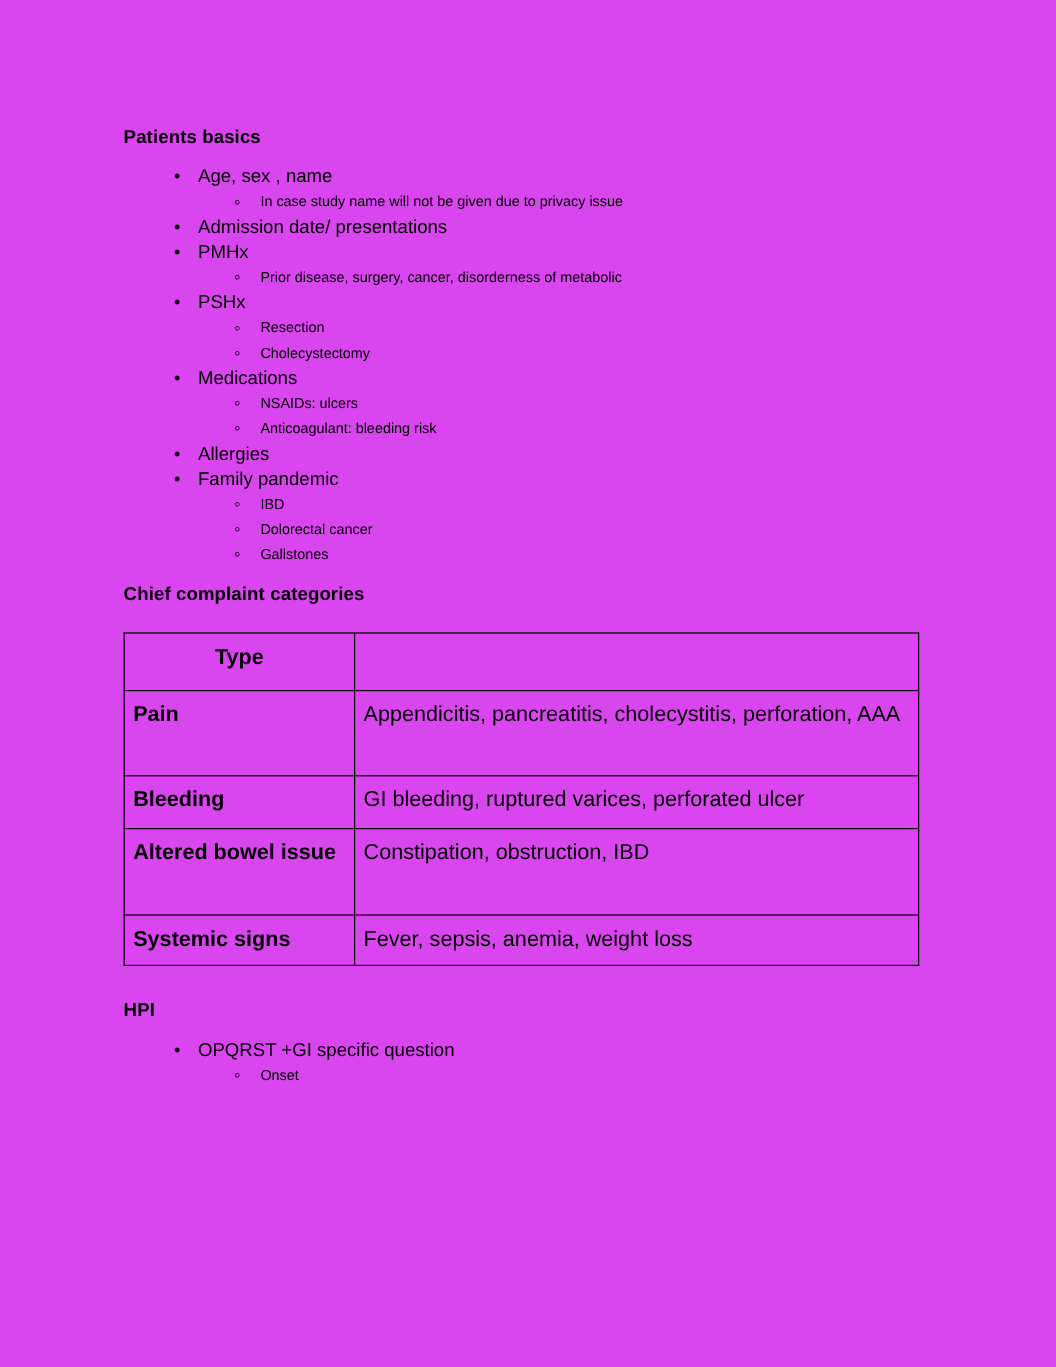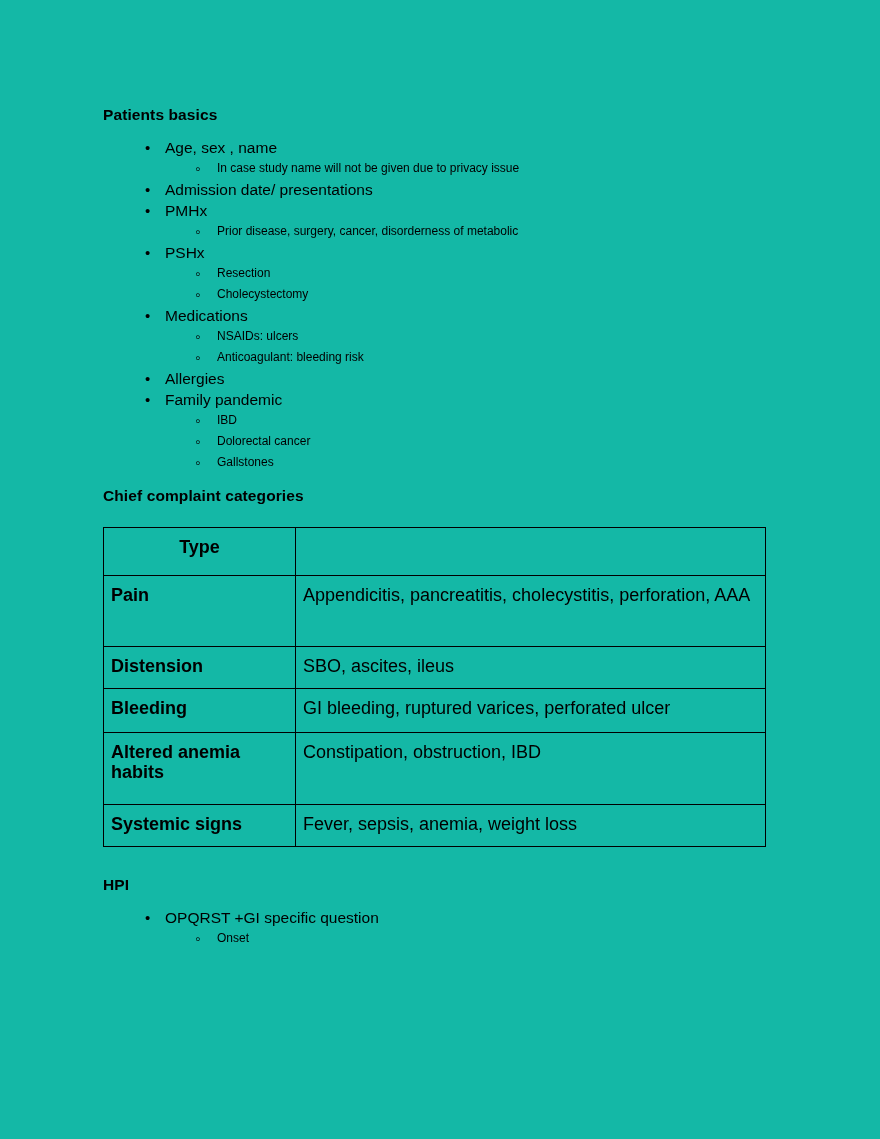--- a/index.html
+++ b/index.html
@@ -16,21 +16,21 @@
     -webkit-font-smoothing: antialiased;
     position: relative;
     overflow: hidden;
   }
   .page {
     position: absolute;
     left: 0;
     top: 0;
     width: 880px;
     height: 1139px;
-    background: #14b8a6;
+    background: #d946ef;
   }
   .content {
     position: absolute;
     left: 103px;
     top: 104px;
     width: 680px;
   }
 
   
   .section-heading {
@@ -198,30 +198,26 @@
         </colgroup>
         <tbody>
           <tr>
             <td class="th-type">Type</td>
             <td class="th-blank"></td>
           </tr>
           <tr class="r-pain">
             <td class="row-label">Pain</td>
             <td class="row-value">Appendicitis, pancreatitis, cholecystitis, perforation, AAA</td>
           </tr>
-          <tr class="r-distension">
-            <td class="row-label">Distension</td>
-            <td class="row-value">SBO, ascites, ileus</td>
-          </tr>
           <tr class="r-bleeding">
             <td class="row-label">Bleeding</td>
             <td class="row-value">GI bleeding, ruptured varices, perforated ulcer</td>
           </tr>
           <tr class="r-habits">
-            <td class="row-label">Altered anemia habits</td>
+            <td class="row-label">Altered bowel issue</td>
             <td class="row-value">Constipation, obstruction, IBD</td>
           </tr>
           <tr class="r-systemic">
             <td class="row-label">Systemic signs</td>
             <td class="row-value">Fever, sepsis, anemia, weight loss</td>
           </tr>
         </tbody>
       </table>
     </div>
 

